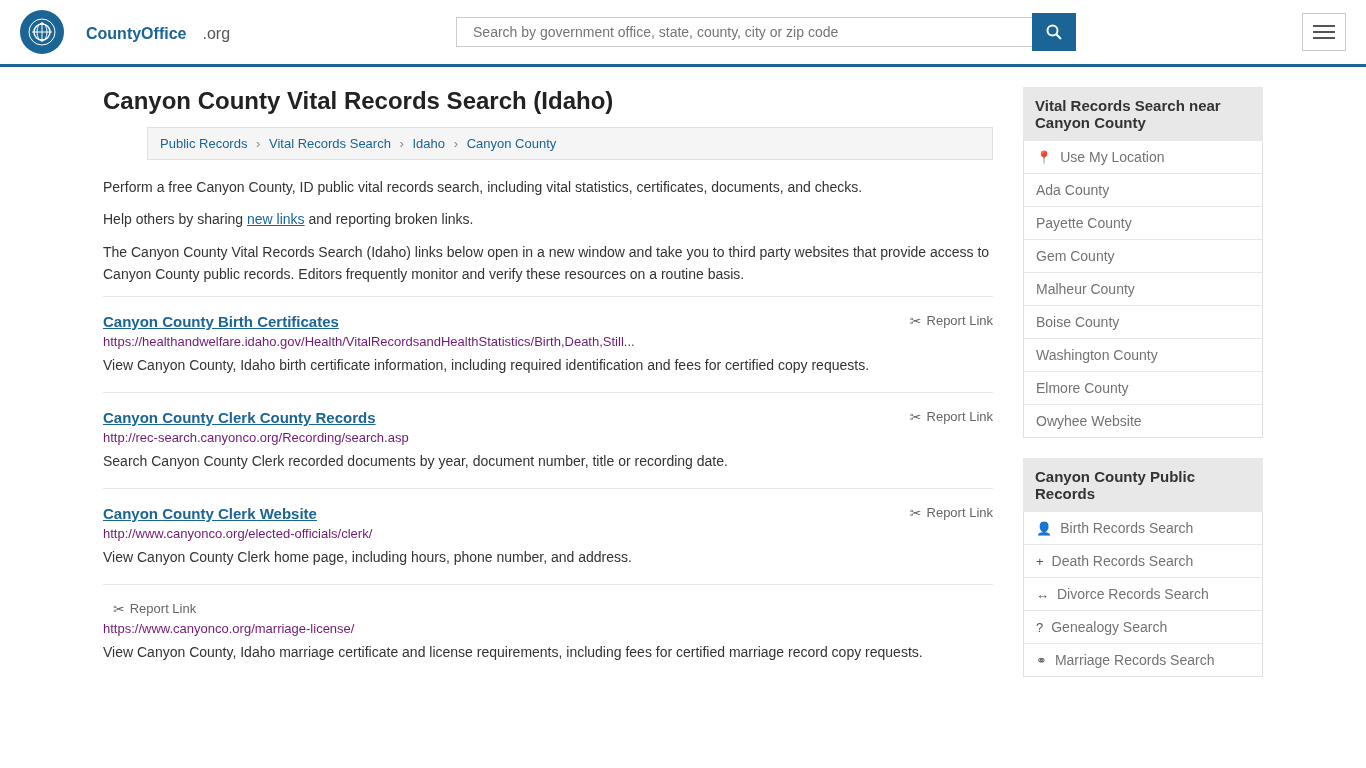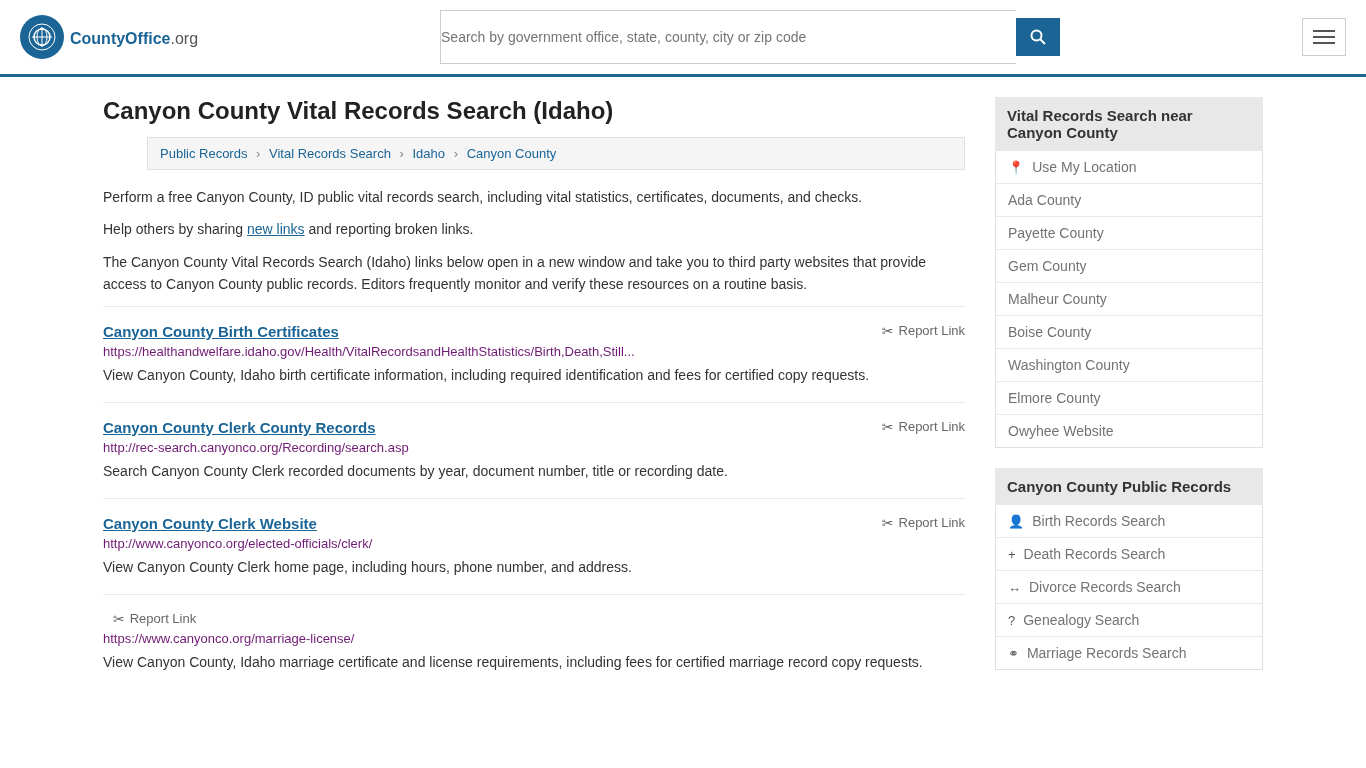--- a/index.html
+++ b/index.html
@@ -28,36 +28,36 @@
       align-items: center;
       justify-content: center;
       color: white;
       font-size: 18px;
     }
     .logo-text {
       font-size: 20px;
       font-weight: bold;
       color: #1a6496;
     }
-    .logo-text span { color: #555; font-weight: normal; font-size: 16px; }
+    .logo-text span { color: #555; font-weight: normal; font-size: 16px; margin-left: 16px; }
     .search-area {
       display: flex;
       align-items: center;
       flex: 1;
       max-width: 620px;
       margin: 0 30px;
     }
     .search-input {
       flex: 1;
-      padding: 8px 0;
+      padding: 8px 16px;
       border: 1px solid #ccc;
       border-right: none;
       font-size: 14px;
       outline: none;
-      height: 54px;
+      height: 30px;
     }
     .search-btn {
       background: #1a6496;
       border: none;
       padding: 0 14px;
       height: 38px;
       cursor: pointer;
       color: white;
       font-size: 16px;
       display: flex;
@@ -87,21 +87,21 @@
       max-width: 1200px;
       margin: 0 auto;
       padding: 20px 20px;
       display: flex;
       gap: 30px;
     }
     .content-area {
       flex: 1;
     }
     .sidebar {
-      width: 268px;
+      width: 240px;
       flex-shrink: 0;
     }
 
     
     .page-title {
       font-size: 24px;
       font-weight: bold;
       color: #222;
       margin-bottom: 12px;
     }

